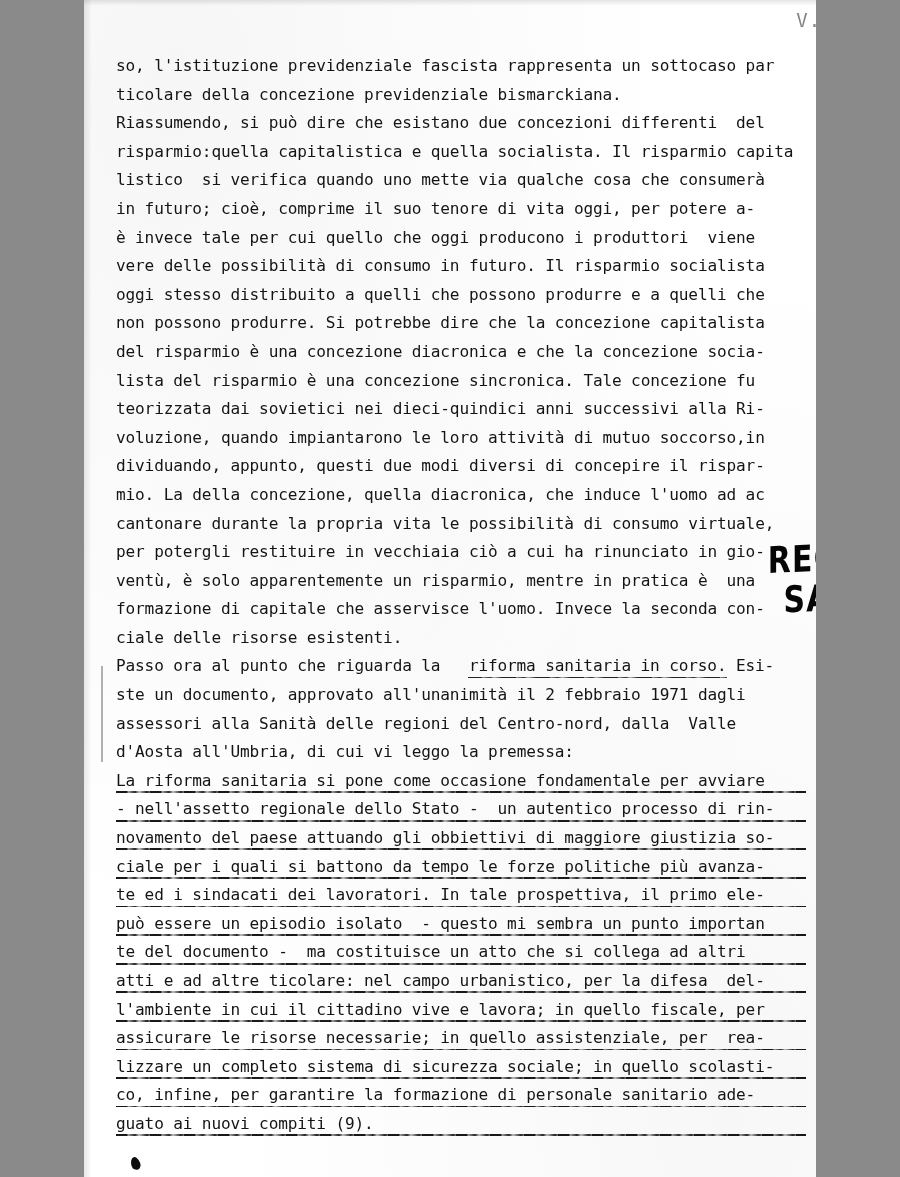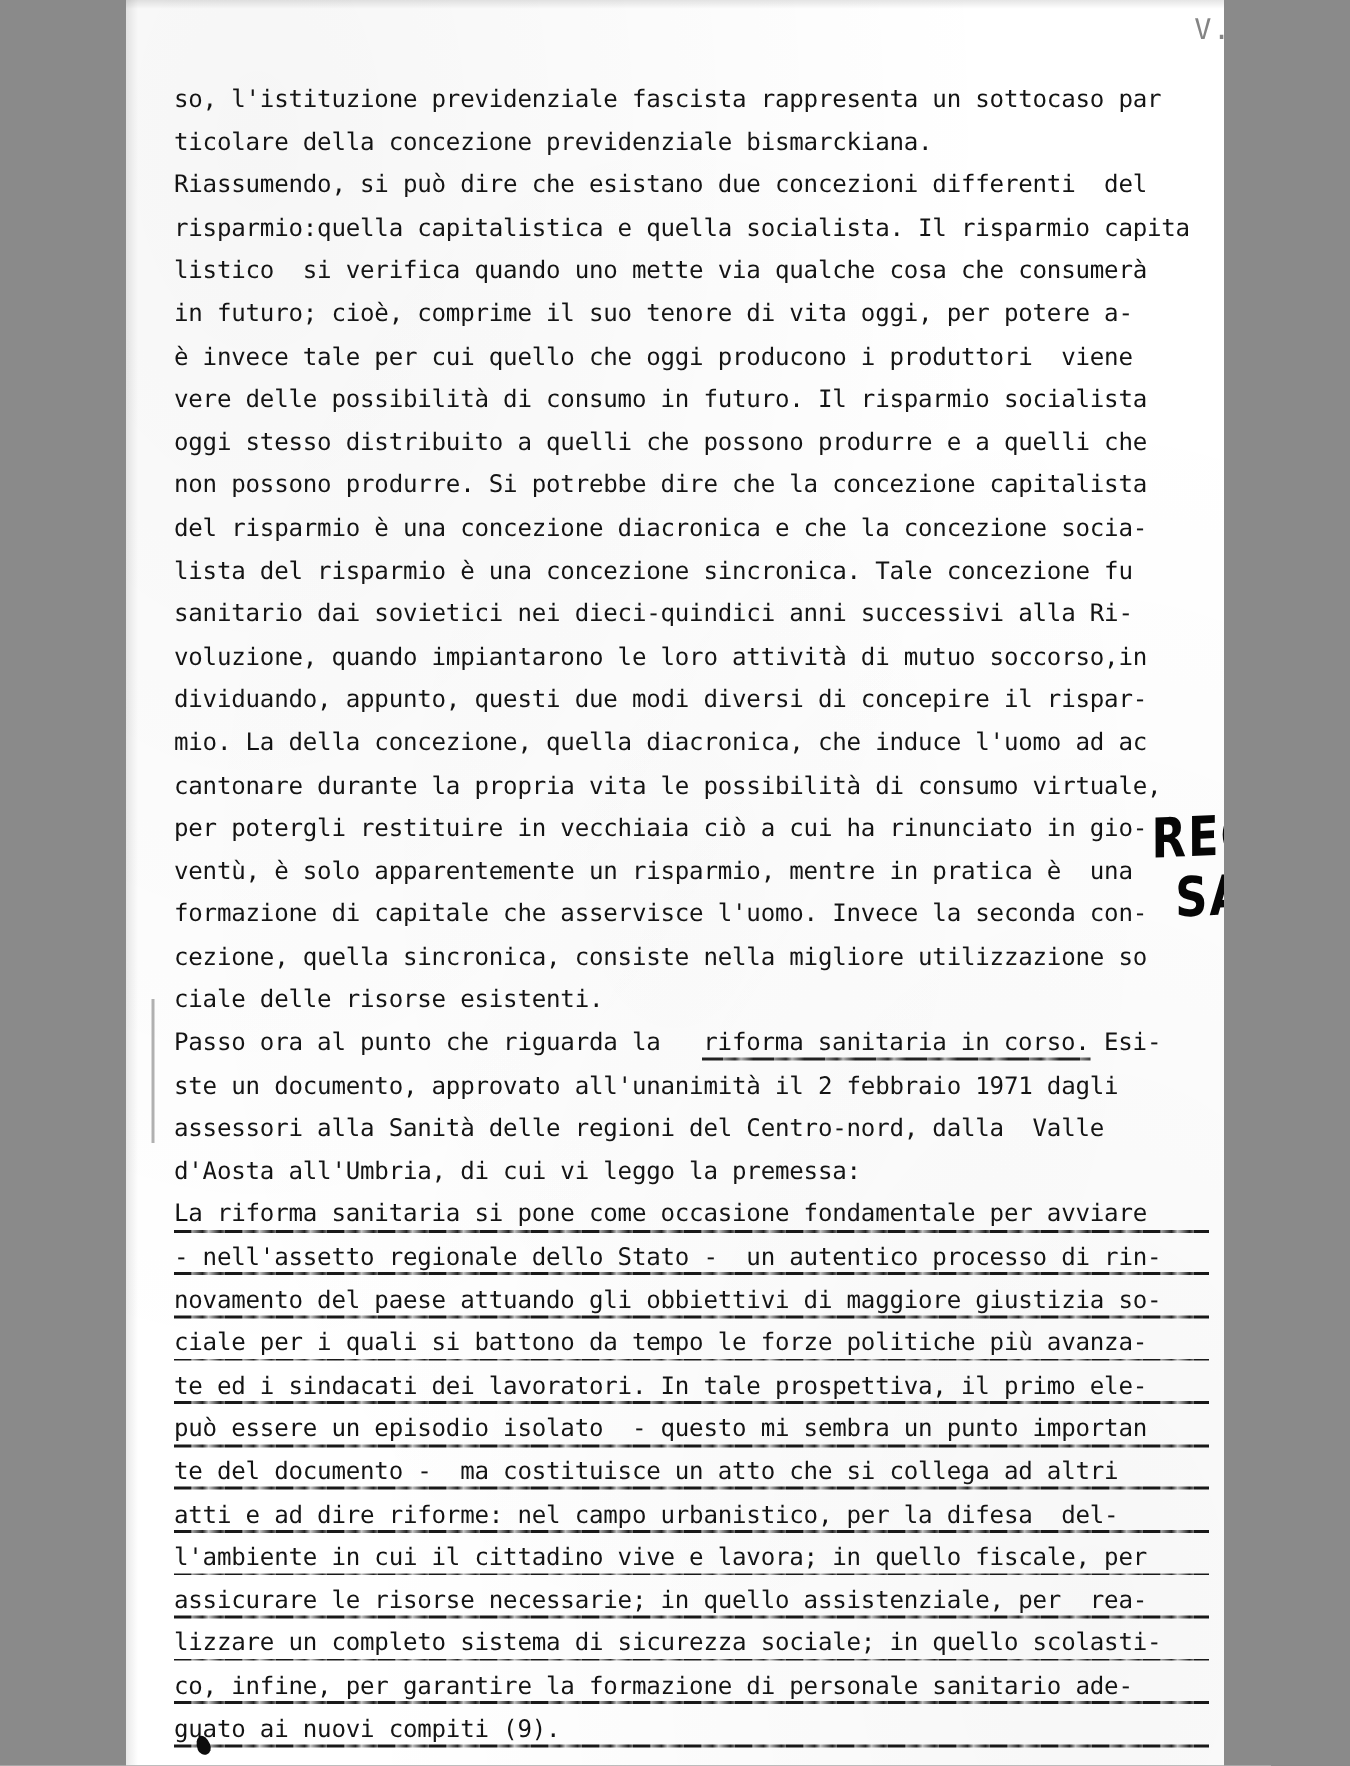--- a/index.html
+++ b/index.html
@@ -184,42 +184,41 @@
       <div class="tline">Riassumendo, si può dire che esistano due concezioni differenti  del</div>
       <div class="tline">risparmio:quella capitalistica e quella socialista. Il risparmio capita</div>
       <div class="tline">listico  si verifica quando uno mette via qualche cosa che consumerà</div>
       <div class="tline">in futuro; cioè, comprime il suo tenore di vita oggi, per potere a-</div>
       <div class="tline">è invece tale per cui quello che oggi producono i produttori  viene</div>
       <div class="tline">vere delle possibilità di consumo in futuro. Il risparmio socialista</div>
       <div class="tline">oggi stesso distribuito a quelli che possono produrre e a quelli che</div>
       <div class="tline">non possono produrre. Si potrebbe dire che la concezione capitalista</div>
       <div class="tline">del risparmio è una concezione diacronica e che la concezione socia-</div>
       <div class="tline">lista del risparmio è una concezione sincronica. Tale concezione fu</div>
-      <div class="tline">sanitario dai sovietici nei dieci-quindici anni successivi alla Ri-</div>
+      <div class="tline">teorizzata dai sovietici nei dieci-quindici anni successivi alla Ri-</div>
       <div class="tline">voluzione, quando impiantarono le loro attività di mutuo soccorso,in</div>
       <div class="tline">dividuando, appunto, questi due modi diversi di concepire il rispar-</div>
       <div class="tline">mio. La della concezione, quella diacronica, che induce l'uomo ad ac</div>
       <div class="tline">cantonare durante la propria vita le possibilità di consumo virtuale,</div>
       <div class="tline">per potergli restituire in vecchiaia ciò a cui ha rinunciato in gio-</div>
       <div class="tline">ventù, è solo apparentemente un risparmio, mentre in pratica è  una</div>
       <div class="tline">formazione di capitale che asservisce l'uomo. Invece la seconda con-</div>
-      <div class="tline">cezione, quella sincronica, consiste nella migliore utilizzazione so</div>
       <div class="tline">ciale delle risorse esistenti.</div>
       <div class="tline">Passo ora al punto che riguarda la <span class="u">riforma sanitaria in corso.</span> Esi-</div>
       <div class="tline">ste un documento, approvato all'unanimità il 2 febbraio 1971 dagli</div>
       <div class="tline">assessori alla Sanità delle regioni del Centro-nord, dalla  Valle</div>
       <div class="tline">d'Aosta all'Umbria, di cui vi leggo la premessa:</div>
       <div class="tline uline">La riforma sanitaria si pone come occasione fondamentale per avviare</div>
       <div class="tline uline">- nell'assetto regionale dello Stato -  un autentico processo di rin-</div>
       <div class="tline uline">novamento del paese attuando gli obbiettivi di maggiore giustizia so-</div>
       <div class="tline uline">ciale per i quali si battono da tempo le forze politiche più avanza-</div>
       <div class="tline uline">te ed i sindacati dei lavoratori. In tale prospettiva, il primo ele-</div>
       <div class="tline uline">può essere un episodio isolato  - questo mi sembra un punto importan</div>
       <div class="tline uline">te del documento -  ma costituisce un atto che si collega ad altri</div>
-      <div class="tline uline">atti e ad dire riforme: nel campo urbanistico, per la difesa  del-</div>
+      <div class="tline uline">atti e ad altre ticolare: nel campo urbanistico, per la difesa  del-</div>
       <div class="tline uline">l'ambiente in cui il cittadino vive e lavora; in quello fiscale, per</div>
       <div class="tline uline">assicurare le risorse necessarie; in quello assistenziale, per  rea-</div>
       <div class="tline uline">lizzare un completo sistema di sicurezza sociale; in quello scolasti-</div>
       <div class="tline uline">co, infine, per garantire la formazione di personale sanitario ade-</div>
       <div class="tline uline">guato ai nuovi compiti (9).</div>
     </div>
 
   <div class="margin-tick"></div>
 
   <div class="handnote">

